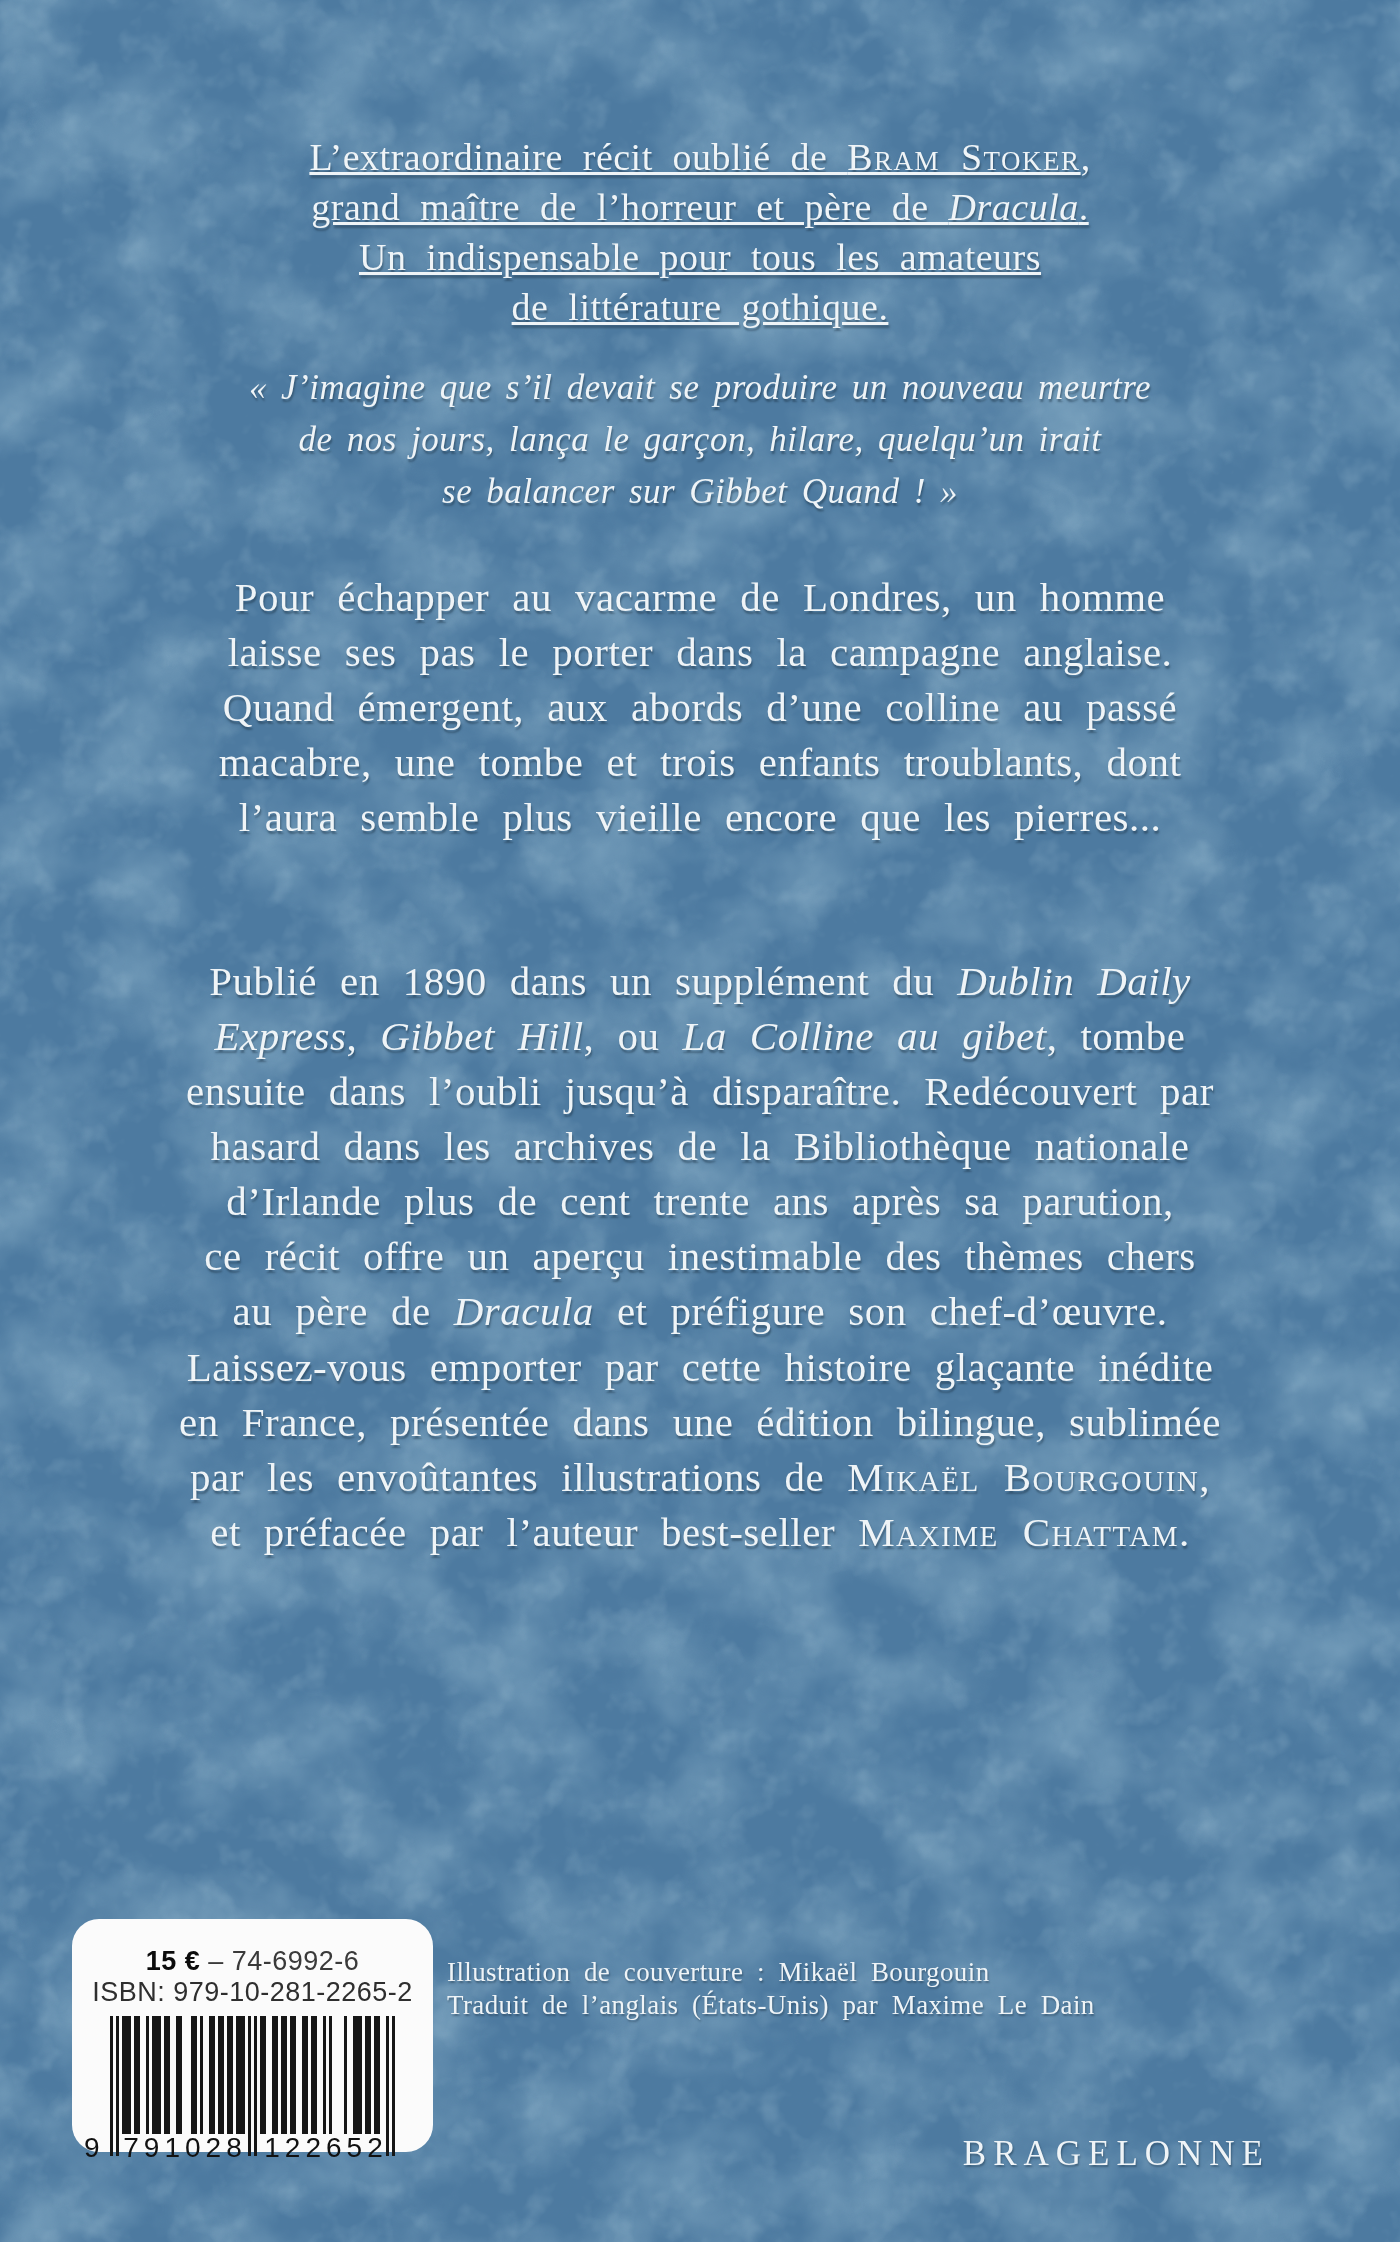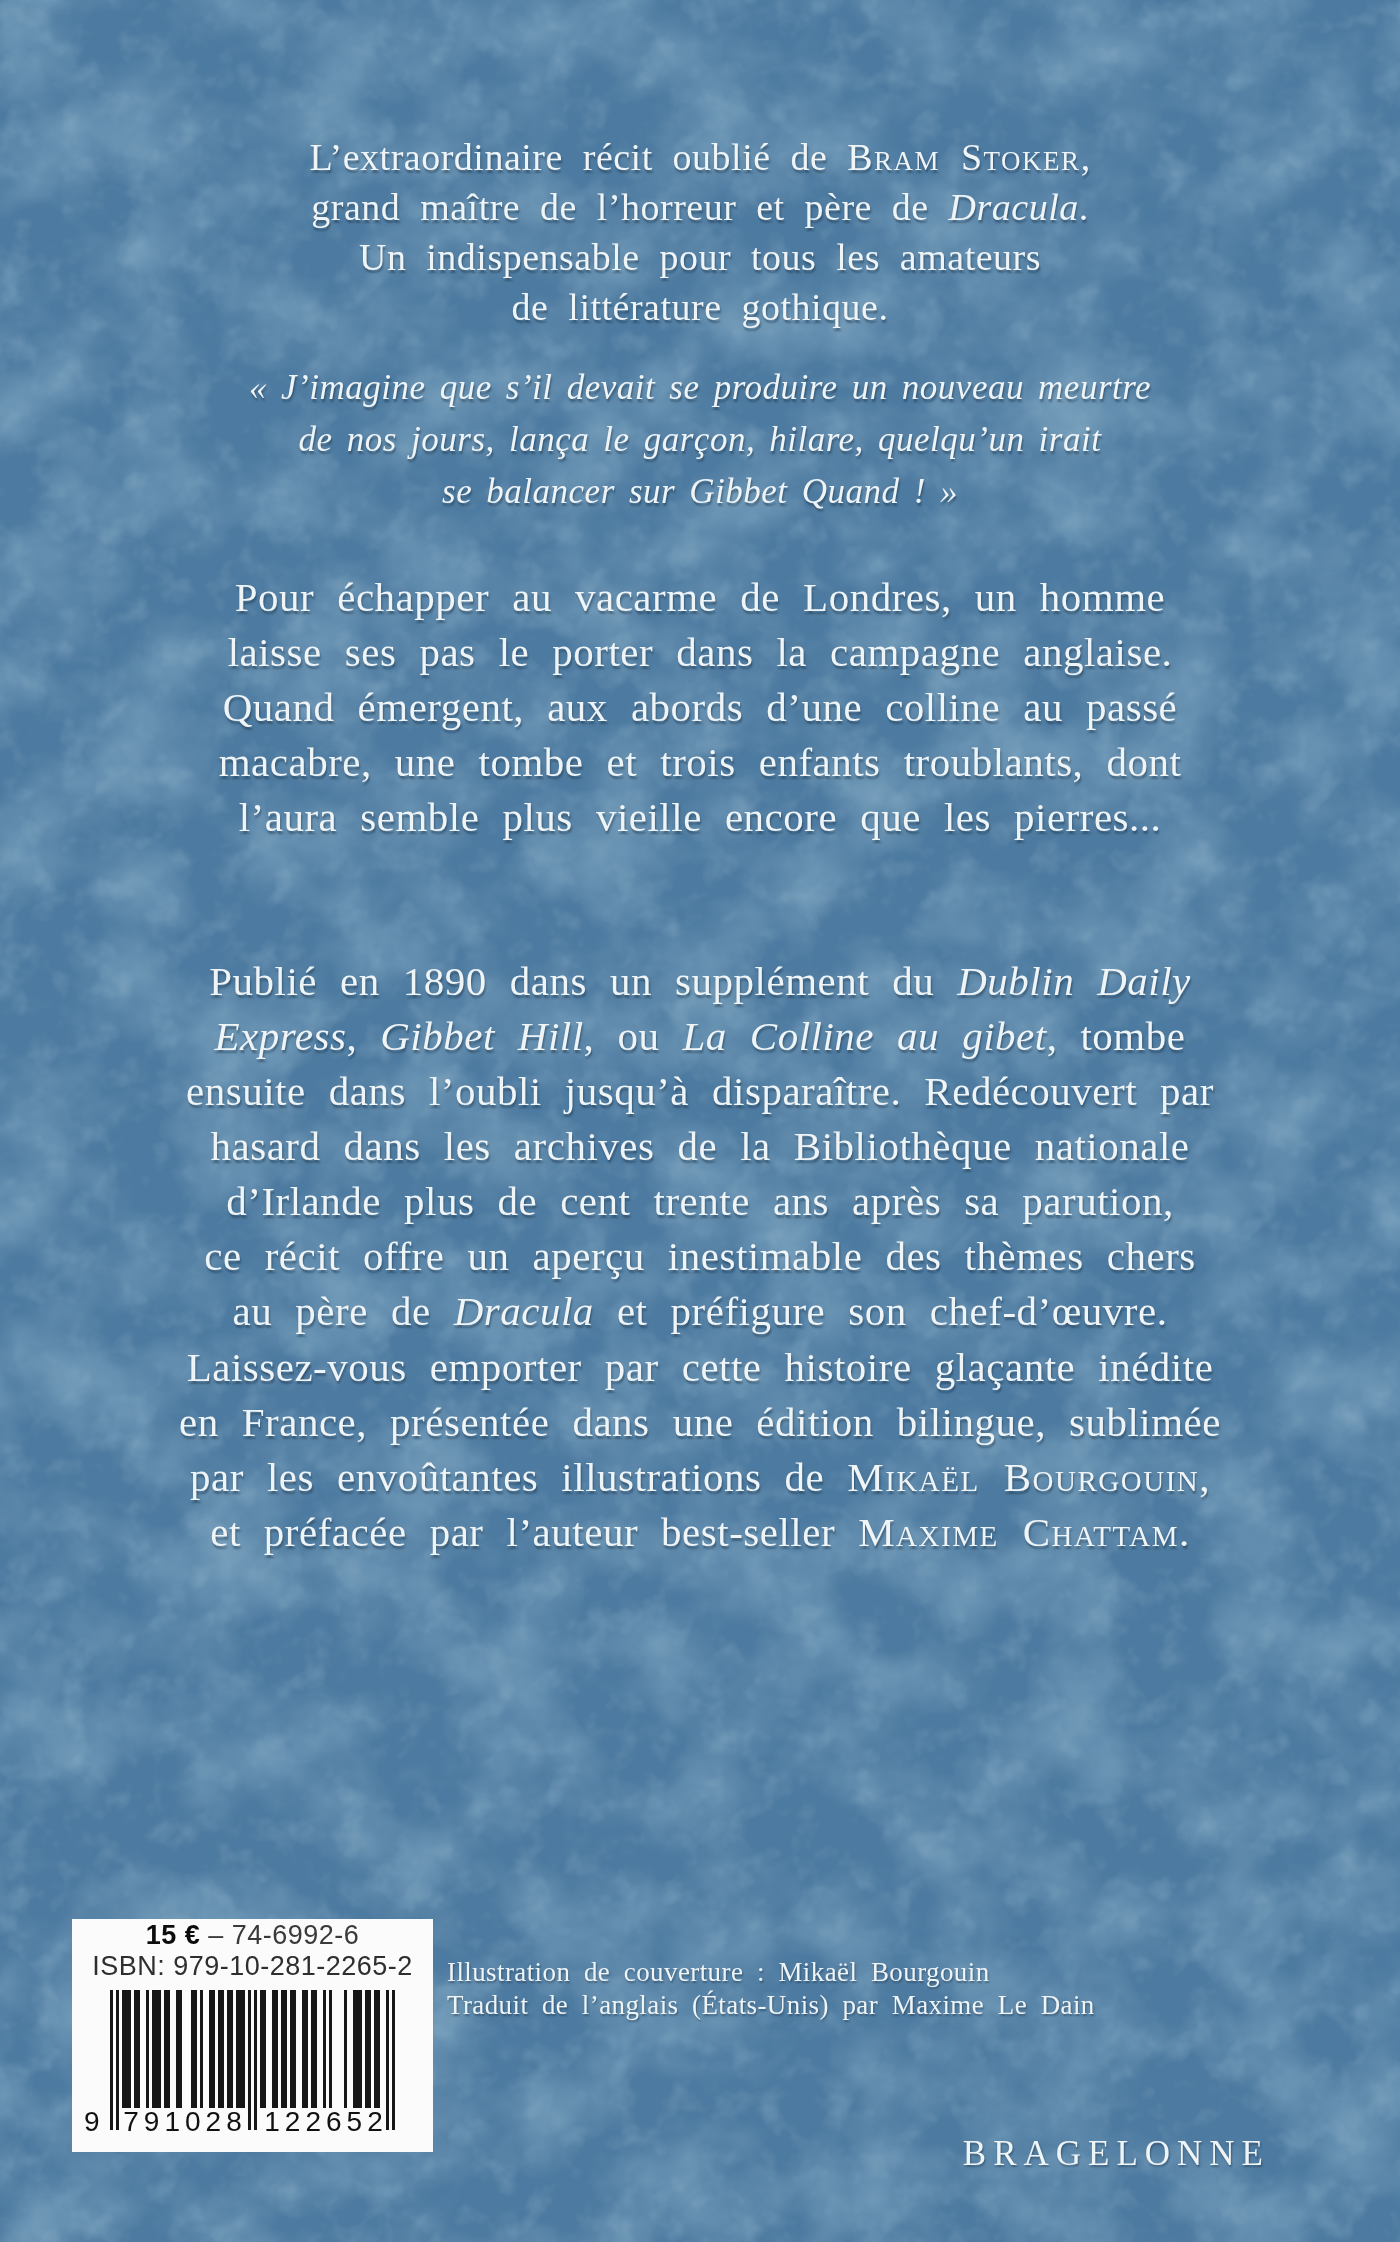--- a/index.html
+++ b/index.html
@@ -20,37 +20,38 @@
     width: 100%;
     text-align: center;
     z-index: 2;
     text-shadow: 1px 3px 2px rgba(22,44,62,0.45);
     letter-spacing: 0.5px;
   }
   .ln { display: block; white-space: nowrap; }
   .it { font-style: italic; }
   .sc { font-variant: small-caps; letter-spacing: 1.5px; }
 
-  .intro    { top: 132px;  font-size: 38px; line-height: 50px; word-spacing: 0.26em; }
+  .intro    { top: 132px;  font-size: 38px; line-height: 50px; word-spacing: 0.26em; text-decoration: underline; }
   .quote    { top: 362px;  font-size: 35px; line-height: 52px; font-style: italic; word-spacing: 0.14em; }
   .synopsis { top: 570px;  font-size: 41px; line-height: 55px; word-spacing: 0.30em; }
   .pub      { top: 954px;  font-size: 41px; line-height: 55px; word-spacing: 0.30em; }
   .edition  { top: 1340px; font-size: 41px; line-height: 55px; word-spacing: 0.30em; }
 
   .pricebox {
     position: absolute;
     left: 72px; top: 1919px;
     width: 361px; height: 233px;
     background: #fbfbfb;
     z-index: 3;
     font-family: "Liberation Sans", sans-serif;
     color: #1e1e1e;
     text-align: center;
     box-sizing: border-box;
-    padding-top: 0;
+    padding-top: 26px;
+    border-radius: 27px;
   }
   .price-row { font-size: 27px; line-height: 32px; color: #3a3a3a; letter-spacing: 0.5px; }
   .price-row .price { font-weight: bold; color: #0c0c0c; }
   .isbn-row { font-size: 27px; line-height: 30px; color: #2e2e2e; letter-spacing: 0.5px; }
   .barcode { position: relative; width: 285px; height: 148px; margin: 9px auto 0; }
   .bar { position: absolute; top: 0; height: 118px; background: #161616; }
   .bar.guard { height: 140px; }
   .bc-digits { position: absolute; top: 114px; left: 0; width: 100%; height: 34px;
                font-size: 28px; color: #111; font-family: "Liberation Sans", sans-serif; }
   .bc-first  { position: absolute; left: -26px; top: 2px; }

